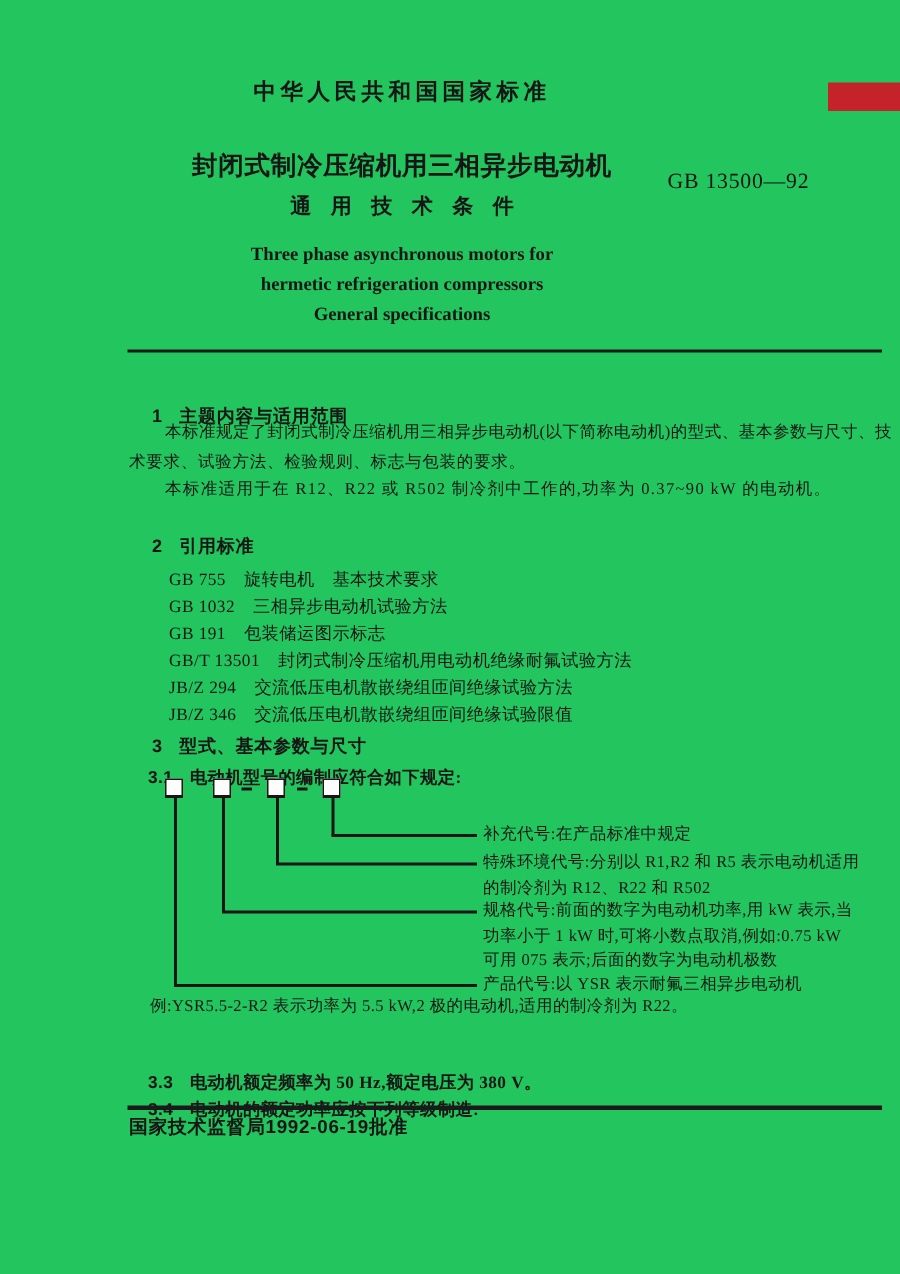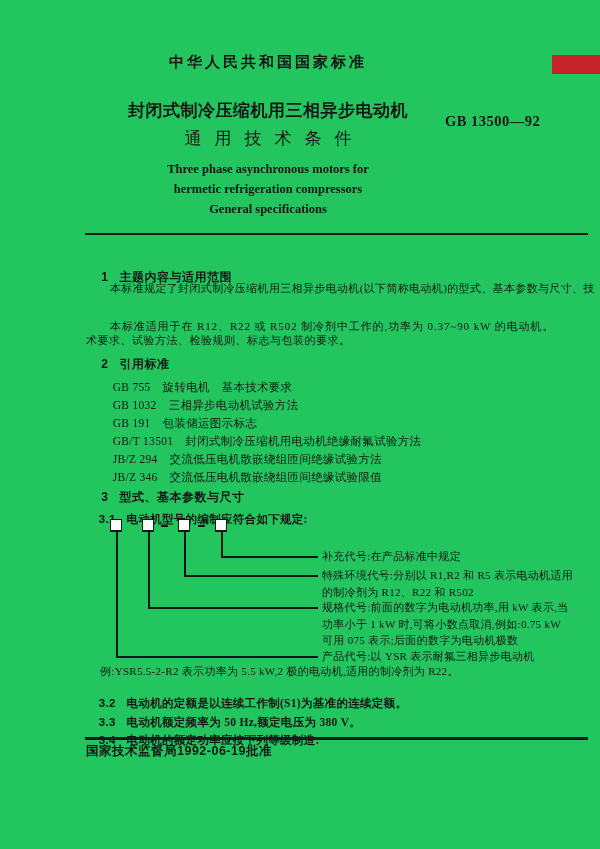--- a/index.html
+++ b/index.html
@@ -14,22 +14,22 @@
   .std-label { left:85px; top:53px; width:366px; text-align:center;
     font-family:"Liberation Sans","DejaVu Sans",sans-serif;
     font-weight:bold; font-size:15px; letter-spacing:3px; }
   .red-stamp { position:absolute; right:0; top:55px; width:48px; height:19px;
     background:#c4232b; }
   .title1 { left:85px; top:101px; width:366px; text-align:center;
     font-family:"Liberation Sans","DejaVu Sans",sans-serif;
     font-weight:bold; font-size:17px; letter-spacing:0.5px; }
   .title2 { left:85px; top:129px; width:366px; text-align:center; padding-left:13px;
     font-family:"Liberation Sans","DejaVu Sans",sans-serif;
-    font-weight:normal; font-size:17px; letter-spacing:13px; box-sizing:border-box; }
-  .gb-code { left:445px; top:113px; font-weight:bold; font-size:14.5px; letter-spacing:0.5px; }
+    font-weight:bold; font-size:14px; letter-spacing:13px; box-sizing:border-box; }
+  .gb-code { left:445px; top:113px; font-weight:normal; font-size:14.5px; letter-spacing:0.5px; }
   .en { left:85px; width:366px; text-align:center; font-weight:bold; font-size:12.5px; }
   .en1 { top:162px; } .en2 { top:182px; } .en3 { top:202px; }
   .hr1 { position:absolute; left:85px; top:233px; width:503px; height:2px; background:#1a1a1a; }
   .hr2 { position:absolute; left:85px; top:737px; width:503px; height:3px; background:#1a1a1a; }
 
   
   .body-t { font-size:11px; letter-spacing:0.5px; }
   .sec-head { font-family:"Liberation Sans","DejaVu Sans",sans-serif;
     font-weight:bold; font-size:12px; letter-spacing:0.5px; }
   .sec-head .num { margin-right:11px; }
@@ -62,21 +62,21 @@
   <div class="t en en1">Three phase asynchronous motors for</div>
   <div class="t en en2">hermetic refrigeration compressors</div>
   <div class="t en en3">General specifications</div>
 
   <div class="hr1"></div>
 
   <div class="t sec-head" style="left:86px; top:257px;">
     <span class="num">1</span><span>主题内容与适用范围</span>
   </div>
   <div class="t body-t" style="left:110px; top:282px; letter-spacing:0.35px;">本标准规定了封闭式制冷压缩机用三相异步电动机(以下简称电动机)的型式、基本参数与尺寸、技</div>
-  <div class="t body-t" style="left:86px; top:302px;margin-top:32px;">术要求、试验方法、检验规则、标志与包装的要求。</div>
+  <div class="t body-t" style="left:86px; top:302px;">术要求、试验方法、检验规则、标志与包装的要求。</div>
   <div class="t body-t" style="left:110px; top:320px; letter-spacing:0.9px;">本标准适用于在 R12、R22 或 R502 制冷剂中工作的,功率为 0.37~90 kW 的电动机。</div>
 
   <div class="t sec-head" style="left:86px; top:344px;">
     <span class="num">2</span><span>引用标准</span>
   </div>
   <div class="t ref" style="left:100px; top:368px;">
     <span class="code">GB 755</span><span>旋转电机　基本技术要求</span>
   </div>
   <div class="t ref" style="left:100px; top:386px;">
     <span class="code">GB 1032</span><span>三相异步电动机试验方法</span>
@@ -121,23 +121,20 @@
     <div class="t dg-label" style="left:322px; top:550px;">补充代号:在产品标准中规定</div>
     <div class="t dg-label" style="left:322px; top:569px;">特殊环境代号:分别以 R1,R2 和 R5 表示电动机适用</div>
     <div class="t dg-label" style="left:322px; top:586px;">的制冷剂为 R12、R22 和 R502</div>
     <div class="t dg-label" style="left:322px; top:601px;">规格代号:前面的数字为电动机功率,用 kW 表示,当</div>
     <div class="t dg-label" style="left:322px; top:618px;">功率小于 1 kW 时,可将小数点取消,例如:0.75 kW</div>
     <div class="t dg-label" style="left:322px; top:634px;">可用 075 表示;后面的数字为电动机极数</div>
     <div class="t dg-label" style="left:322px; top:650px;">产品代号:以 YSR 表示耐氟三相异步电动机</div>
     <div class="t dg-label" style="left:100px; top:665px;">例:YSR5.5-2-R2 表示功率为 5.5 kW,2 极的电动机,适用的制冷剂为 R22。</div>
   </div>
 
-  <div class="t clause" style="left:86px; top:684px;">
-    <span class="num">3.2</span><span>电动机的定额是以连续工作制(S1)为基准的连续定额。</span>
-  </div>
   <div class="t clause" style="left:86px; top:703px;">
     <span class="num">3.3</span><span>电动机额定频率为 50 Hz,额定电压为 380 V。</span>
   </div>
   <div class="t clause" style="left:86px; top:721px;">
     <span class="num">3.4</span><span>电动机的额定功率应按下列等级制造:</span>
   </div>
 
   <div class="hr2"></div>
   <div class="t footer-t" style="left:86px; top:744px;">国家技术监督局1992-06-19批准</div>
 

